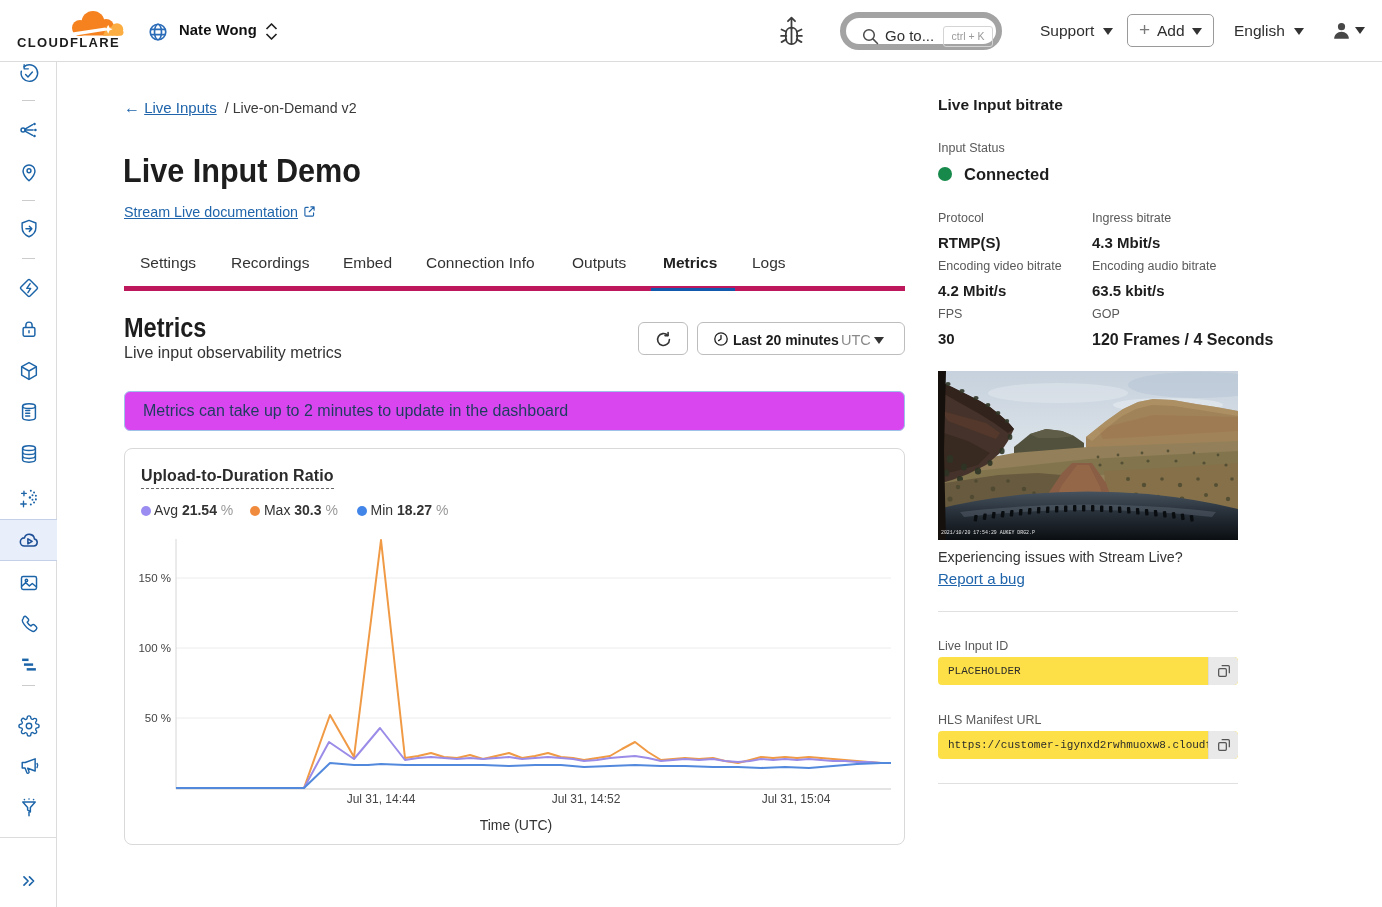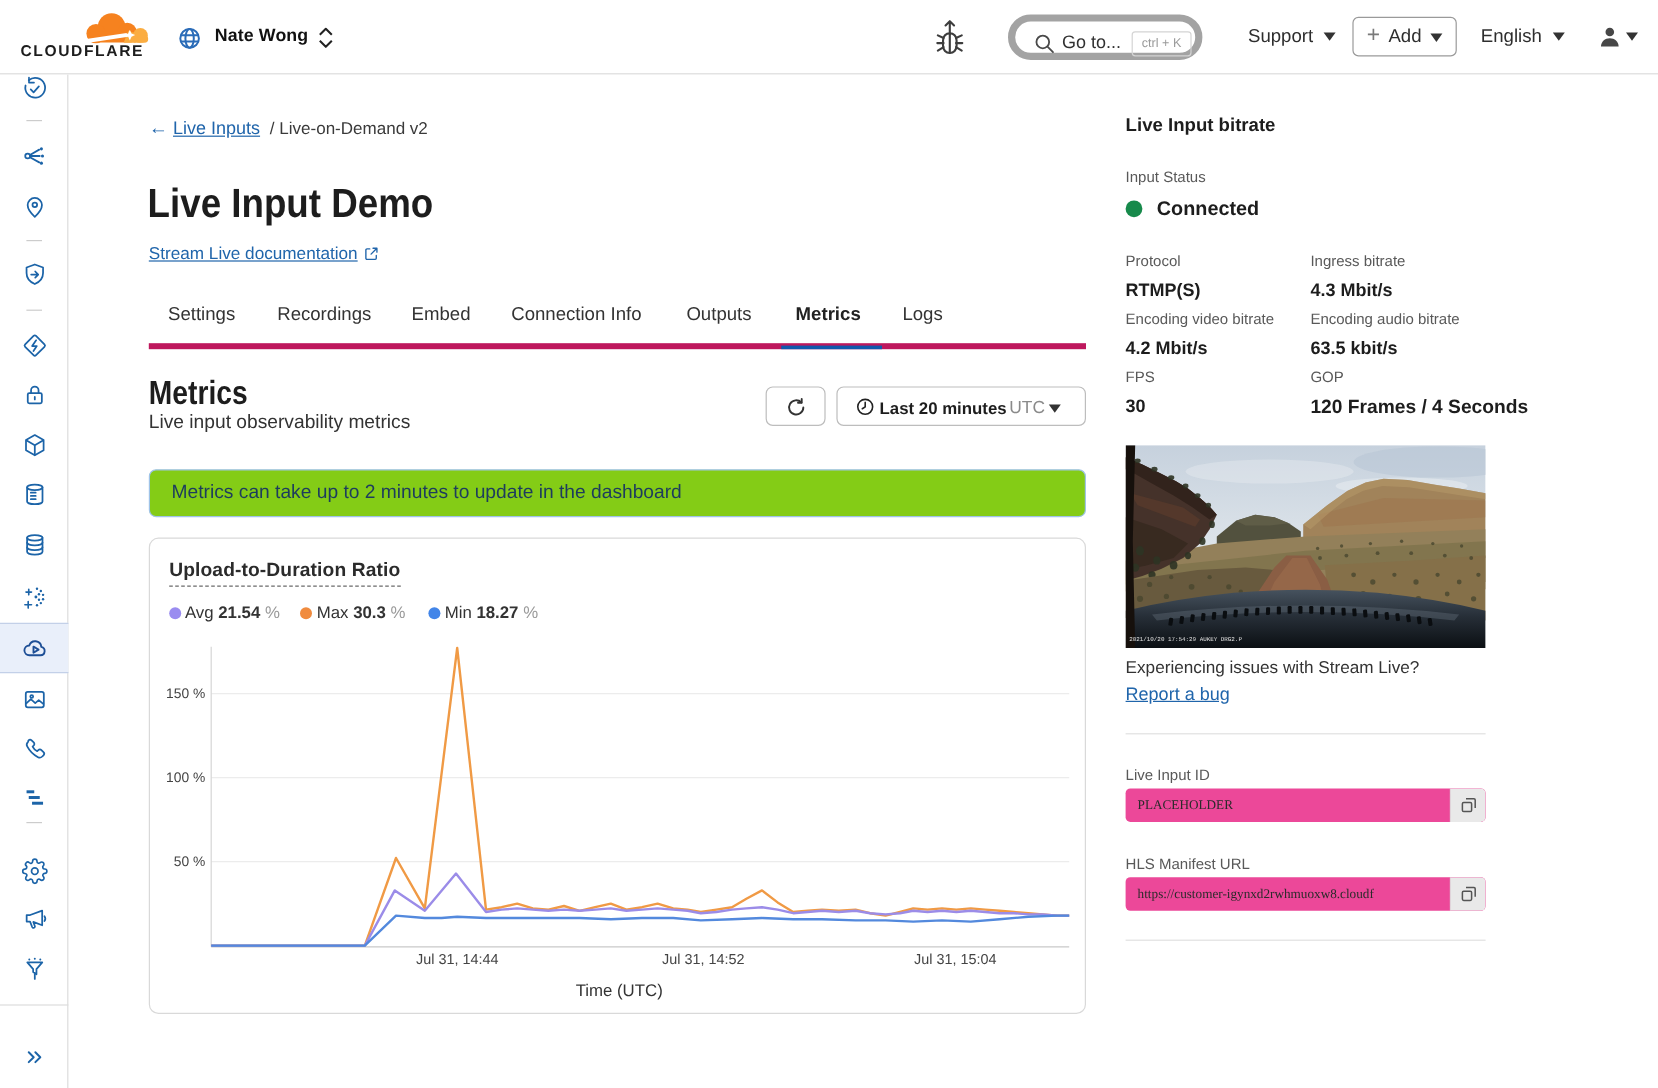--- a/index.html
+++ b/index.html
@@ -31,38 +31,38 @@
   #h1 { position:absolute; left:123px; top:151px; font-size:34px; font-weight:bold; color:#1d1d1d; transform:scaleX(0.9); transform-origin:0 0; white-space:nowrap; }
   #doclink { position:absolute; left:124px; top:204px; font-size:15px; }
   #tabs { position:absolute; left:124px; top:250px; width:781px; height:41px; border-bottom:5px solid #be185d; }
   .tab { position:absolute; top:4px; font-size:15.5px; color:#333; }
   .tab.active { font-weight:bold; color:#222; }
   #tab-underline { position:absolute; left:527px; top:38px; width:84px; height:3px; background:#1258ad; }
   #h2 { position:absolute; left:124px; top:312px; font-size:28px; font-weight:bold; color:#1d1d1d; transform:scaleX(0.84); transform-origin:0 0; white-space:nowrap; }
   #h2sub { position:absolute; left:124px; top:344px; font-size:16px; color:#333; }
   #refreshbtn { position:absolute; left:638px; top:322px; width:50px; height:33px; border:1px solid #bdbdbd; border-radius:6px; }
   #timebtn { position:absolute; left:697px; top:322px; width:208px; height:33px; border:1px solid #bdbdbd; border-radius:6px; }
-  #banner { position:absolute; left:124px; top:391px; width:781px; height:40px; background:#84cc16; border:1px solid #9fc3e8; border-radius:6px; }
+  #banner { position:absolute; left:124px; top:391px; width:781px; height:40px; background:#d946ef; border:1px solid #9fc3e8; border-radius:6px; }
   #banner .txt { position:absolute; left:18px; top:10px; font-size:16px; color:#1d3c5e; }
   #card { position:absolute; left:124px; top:448px; width:781px; height:397px; border:1px solid #d9d9d9; border-radius:8px; background:#fff; }
   #cardtitle { position:absolute; left:16px; top:18px; font-size:16px; font-weight:bold; color:#2b2b2b; border-bottom:1.5px dashed #6a6a6a; padding-bottom:3px; letter-spacing:0.1px; }
   #legend { position:absolute; left:16px; top:53px; font-size:14px; color:#333; }
   .dot { display:inline-block; width:10px; height:10px; border-radius:50%; vertical-align:-1px; }
   .pct { color:#9a9a9a; }
   
   #rp-title { position:absolute; left:938px; top:96px; font-size:15.5px; font-weight:bold; color:#1d1d1d; }
   .rp-label { position:absolute; font-size:12.5px; color:#595959; }
   .rp-value { position:absolute; font-size:15px; font-weight:bold; color:#1d1d1d; }
   #conn-dot { position:absolute; left:938px; top:167px; width:14px; height:14px; border-radius:50%; background:#178a4b; }
   #conn-text { position:absolute; left:964px; top:165px; font-size:16.5px; font-weight:bold; color:#1d1d1d; }
   #video { position:absolute; left:938px; top:371px; width:300px; height:169px; }
   #rp-issues { position:absolute; left:938px; top:549px; font-size:14.3px; color:#333; }
   #rp-bug { position:absolute; left:938px; top:570px; font-size:15px; }
   .rp-sep { position:absolute; left:938px; width:300px; height:1px; background:#e0e0e0; }
-  .copybox { position:absolute; left:938px; width:300px; height:28px; background:#ec4899; border-radius:4px; font-family:Liberation Serif, serif; font-size:11px; color:#2b2b2b; line-height:28px; overflow:hidden; white-space:nowrap; }
+  .copybox { position:absolute; left:938px; width:300px; height:28px; background:#fde047; border-radius:4px; font-family:Liberation Mono, monospace; font-size:11px; color:#2b2b2b; line-height:28px; overflow:hidden; white-space:nowrap; }
   .copybox .inner { padding-left:10px; }
   .copybtn { position:absolute; right:0; top:0; width:30px; height:28px; background:#e9e9e9; border-radius:0 4px 4px 0; border-left:1px solid #dcdcdc; }
 </style>
 </head>
 <body>
 <div id="page">
 
   <div id="topbar">
     <div id="logo" class="abs" style="left:17px; top:8px;">
       <svg width="107" height="40" viewBox="0 0 107 40">

